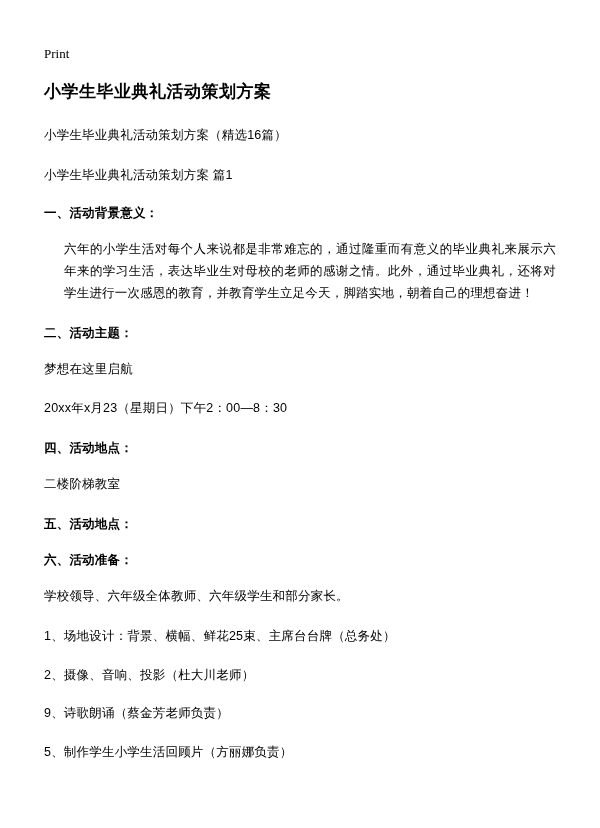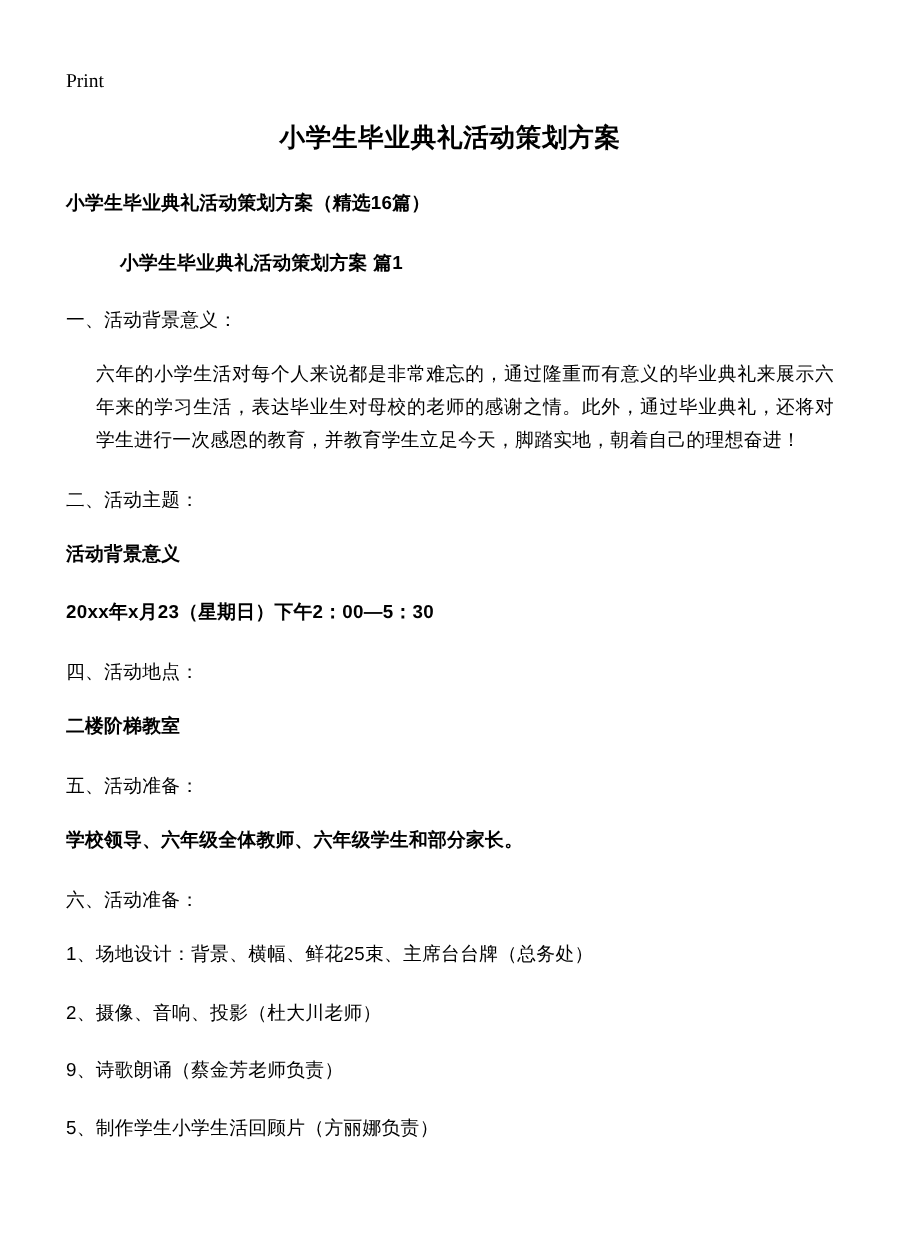--- a/index.html
+++ b/index.html
@@ -22,81 +22,78 @@
     padding: 46px 44px 5px 44px;
   }
   .print-label {
     font-family: "Liberation Serif", serif;
     font-size: 13px;
     color: #000;
     line-height: 1.2;
     margin: 0 0 18px 0;
   }
   .doc-title {
-    text-align: center;
     font-size: 17px;
     font-weight: bold;
     letter-spacing: 0.5px;
     margin: 0 0 22px 0;
     line-height: 1.4;
   }
   .para {
     font-size: 12.5px;
     line-height: 1.75;
     margin: 0 0 16px 0;
     text-align: justify;
     letter-spacing: 0.2px;
   }
   .para.body {
     margin-bottom: 18px;
     margin-left: 20px;
   }
   .para.heading {
-    font-weight: normal;
+    font-weight: bold;
     margin-bottom: 14px;
   }
   .para.subheading {
-    font-weight: bold;
+    font-weight: normal;
     margin-bottom: 16px;
-    margin-left: 36px;
   }
   .para.item {
     margin-bottom: 17px;
   }
   .para.plain {
     margin-bottom: 18px;
-    font-weight: bold;
   }
 </style>
 </head>
 <body>
 
 <div class="page">
 
   <div class="print-label">Print</div>
 
   <h1 class="doc-title">小学生毕业典礼活动策划方案</h1>
 
   <p class="para plain">小学生毕业典礼活动策划方案（精选16篇）</p>
 
   <p class="para subheading">小学生毕业典礼活动策划方案 篇1</p>
 
   <p class="para heading">一、活动背景意义：</p>
   <p class="para body">六年的小学生活对每个人来说都是非常难忘的，通过隆重而有意义的毕业典礼来展示六年来的学习生活，表达毕业生对母校的老师的感谢之情。此外，通过毕业典礼，还将对学生进行一次感恩的教育，并教育学生立足今天，脚踏实地，朝着自己的理想奋进！</p>
 
   <p class="para heading">二、活动主题：</p>
-  <p class="para plain">活动背景意义</p>
+  <p class="para plain">梦想在这里启航</p>
 
-  <p class="para plain">20xx年x月23（星期日）下午2：00—5：30</p>
+  <p class="para plain">20xx年x月23（星期日）下午2：00—8：30</p>
 
   <p class="para heading">四、活动地点：</p>
   <p class="para plain">二楼阶梯教室</p>
 
-  <p class="para heading">五、活动准备：</p>
+  <p class="para heading">五、活动地点：</p>
+  <p class="para heading">六、活动准备：</p>
+
   <p class="para plain">学校领导、六年级全体教师、六年级学生和部分家长。</p>
-
-  <p class="para heading">六、活动准备：</p>
   <p class="para item">1、场地设计：背景、横幅、鲜花25束、主席台台牌（总务处）</p>
   <p class="para item">2、摄像、音响、投影（杜大川老师）</p>
   <p class="para item">9、诗歌朗诵（蔡金芳老师负责）</p>
   <p class="para item">5、制作学生小学生活回顾片（方丽娜负责）</p>
 
 </div>
 
 </body></html>

